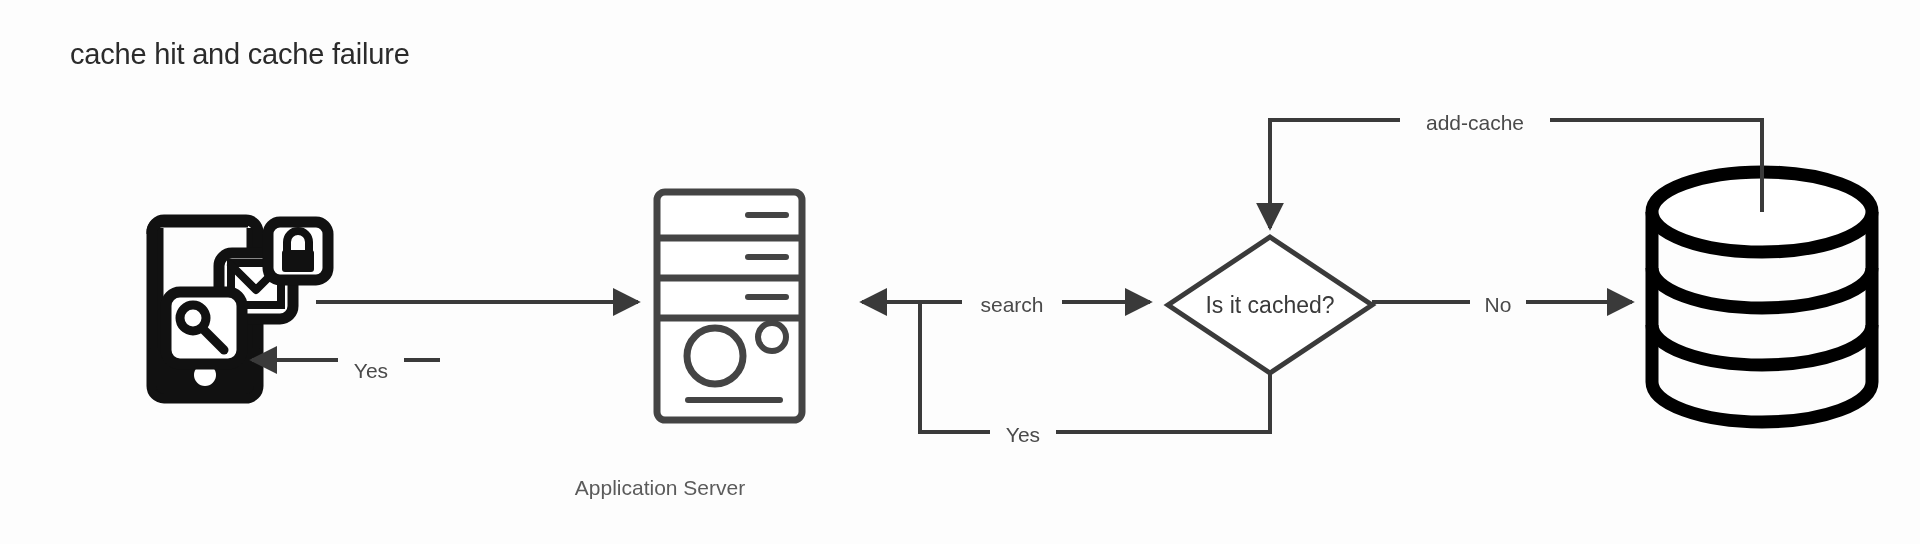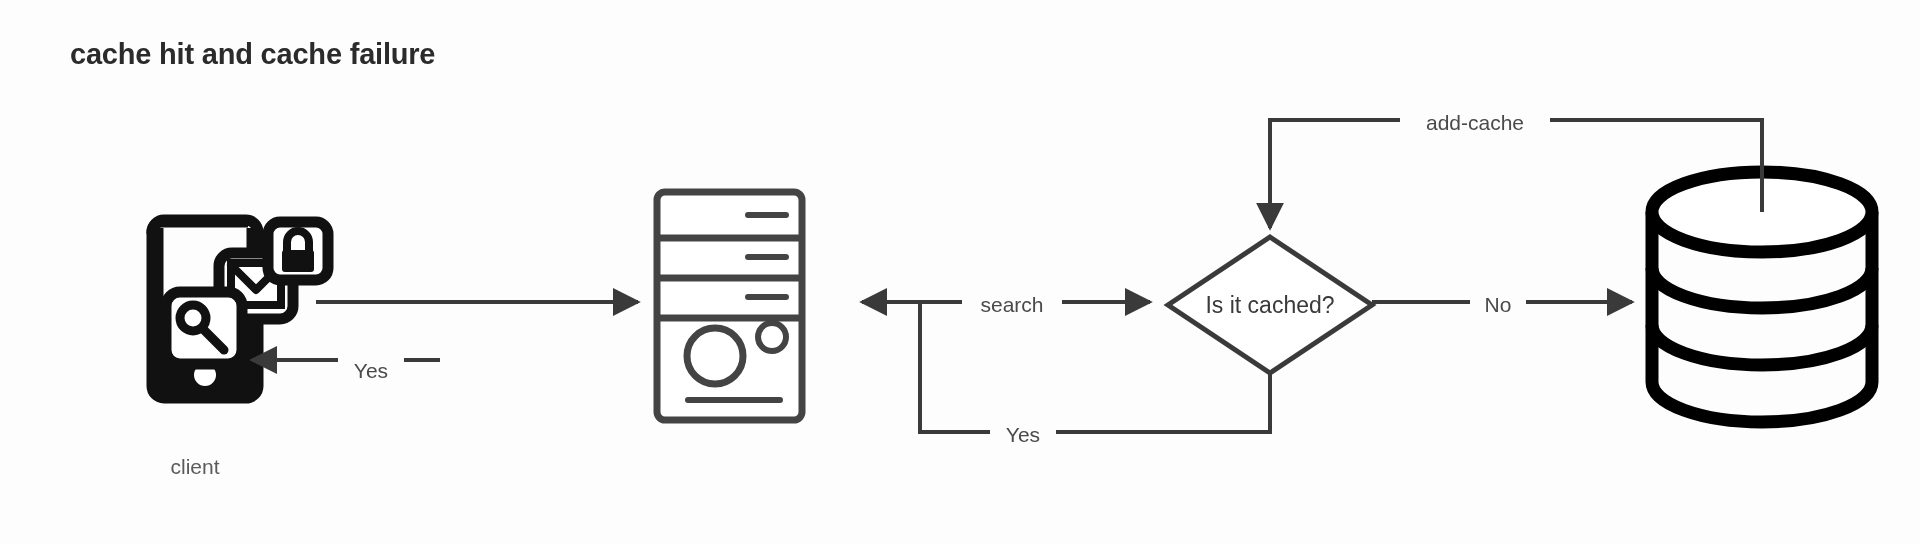--- a/index.html
+++ b/index.html
@@ -14,21 +14,21 @@
     height: 544px;
     background: #fdfdfd;
     font-family: "Liberation Sans", sans-serif;
     overflow: hidden;
   }
   #title {
     position: absolute;
     left: 70px;
     top: 38px;
     font-size: 29px;
-    font-weight: bold;
+    font-weight: normal;
     color: #2b2b2b;
     letter-spacing: -0.2px;
     white-space: nowrap;
   }
   .node-label {
     position: absolute;
     font-size: 21px;
     color: #5b5b5b;
     white-space: nowrap;
     text-align: center;
@@ -155,15 +155,15 @@
       <text class="edge-text" x="1475" y="130" text-anchor="middle">add-cache</text>
     </g>
 
     <g>
       <path d="M 1270 373 L 1270 432 L 920 432 L 920 302" fill="none" stroke="#3a3a3a" stroke-width="4"></path>
       <rect x="990" y="416" width="66" height="32" fill="#fdfdfd"></rect>
       <text class="edge-text" x="1023" y="442" text-anchor="middle">Yes</text>
     </g>
   </svg>
 
-  <div class="node-label" id="label-client">client</div>
+  <div class="node-label" id="label-server">Application Server</div>
 
 </div>
 
 </body></html>

